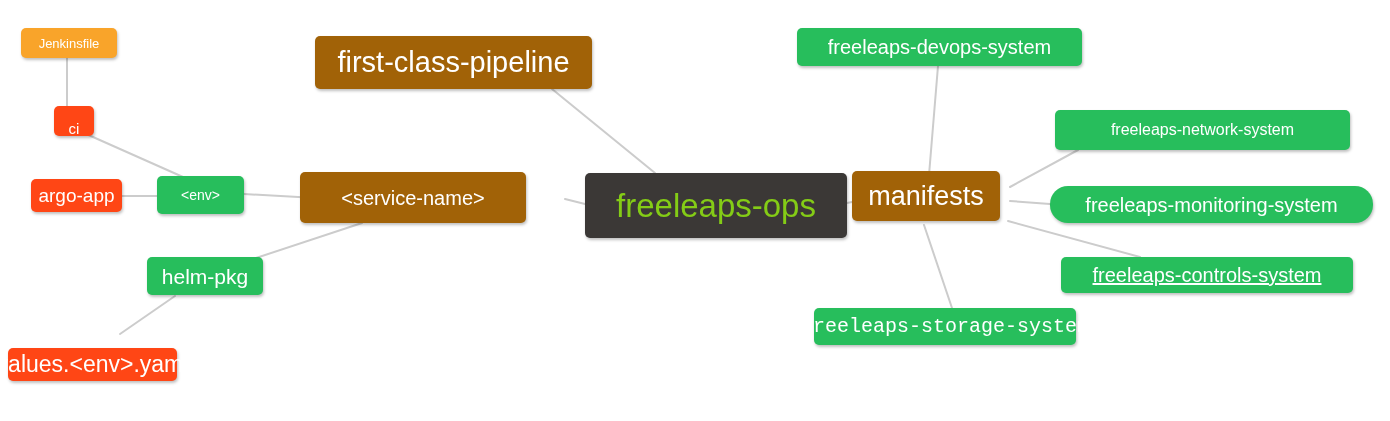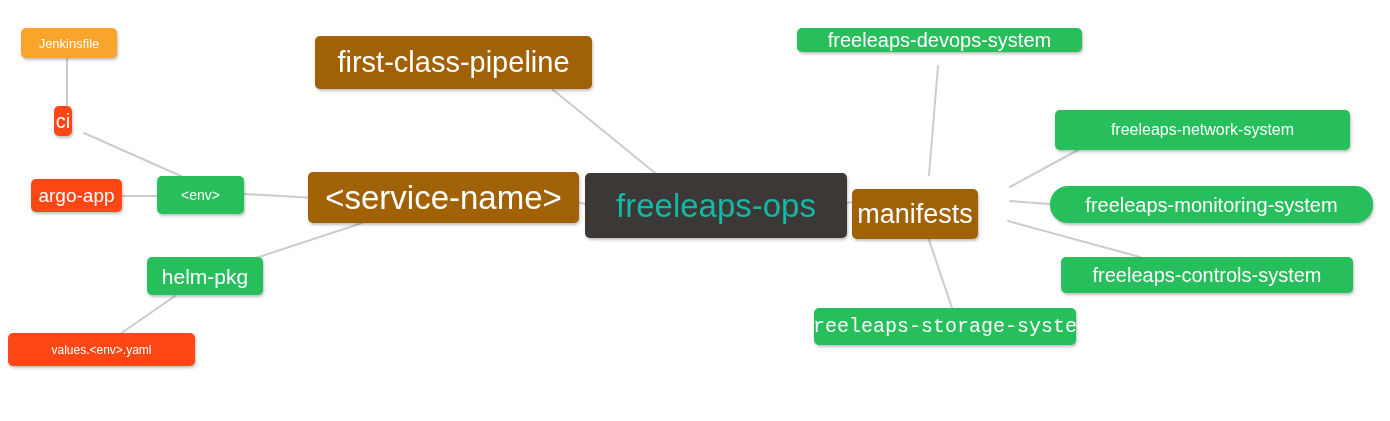--- a/index.html
+++ b/index.html
@@ -36,37 +36,37 @@
     box-shadow: 1px 2px 3px rgba(0,0,0,0.25);
     white-space: nowrap;
     box-sizing: border-box;
     cursor: default;
     line-height: 1;
   }
   .c-blue   { background: #a16207; }
   .c-green  { background: #27BE5C; }
   .c-red    { background: #FF4615; }
   .c-orange { background: #F9A42A; }
-  .c-dark   { background: #3B3836; color: #14b8a6; }
+  .c-dark   { background: #3B3836; color: #84cc16; }
 
   
   .n-jenkinsfile          { left: 21px;   top: 28px;  width: 96px;  height: 30px; font-size: 13px; }
-  .n-ci                   { left: 54px;   top: 106px; width: 18px;  height: 30px; font-size: 20px; }
+  .n-ci                   { left: 54px;   top: 106px; width: 40px;  height: 30px; font-size: 15px; align-items: flex-end; }
   .n-argo-app             { left: 31px;   top: 179px; width: 91px;  height: 33px; font-size: 19px; }
   .n-env                  { left: 157px;  top: 176px; width: 87px;  height: 38px; font-size: 14px; }
   .n-helm-pkg             { left: 147px;  top: 257px; width: 116px; height: 38px; font-size: 21px; justify-content: center; }
-  .n-values-env-yaml      { left: 8px;    top: 333px; width: 187px; height: 33px; font-size: 12px; }
+  .n-values-env-yaml      { left: 8px;    top: 348px; width: 169px; height: 33px; font-size: 23px; }
   .n-first-class-pipeline { left: 315px;  top: 36px;  width: 277px; height: 53px; font-size: 29px; }
-  .n-service-name         { left: 308px;  top: 172px; width: 271px; height: 51px; font-size: 33px; }
+  .n-service-name         { left: 300px;  top: 172px; width: 226px; height: 51px; font-size: 20px; }
   .n-freeleaps-ops        { left: 585px;  top: 173px; width: 262px; height: 65px; font-size: 33px; }
-  .n-manifests            { left: 852px;  top: 189px; width: 126px; height: 50px; font-size: 27px; }
-  .n-devops-system        { left: 797px;  top: 28px;  width: 285px; height: 24px; font-size: 20px; }
+  .n-manifests            { left: 852px;  top: 171px; width: 148px; height: 50px; font-size: 27px; }
+  .n-devops-system        { left: 797px;  top: 28px;  width: 285px; height: 38px; font-size: 20px; }
   .n-network-system       { left: 1055px; top: 110px; width: 295px; height: 40px; font-size: 16px; }
   .n-monitoring-system    { left: 1050px; top: 186px; width: 323px; height: 37px; font-size: 20px; border-radius: 18px; }
-  .n-controls-system      { left: 1061px; top: 257px; width: 292px; height: 36px; font-size: 20px; }
+  .n-controls-system      { left: 1061px; top: 257px; width: 292px; height: 36px; font-size: 20px; text-decoration: underline; }
   .n-storage-system       { left: 814px;  top: 308px; width: 262px; height: 37px; font-size: 20px; font-family: Liberation Mono, monospace; }
 </style>
 </head>
 <body>
 
 <div class="canvas">
 
   <svg class="edges" viewBox="0 0 1390 421" xmlns="http://www.w3.org/2000/svg">
     <line x1="67" y1="58" x2="67" y2="106"></line>
     <line x1="84" y1="133" x2="183" y2="177"></line>

